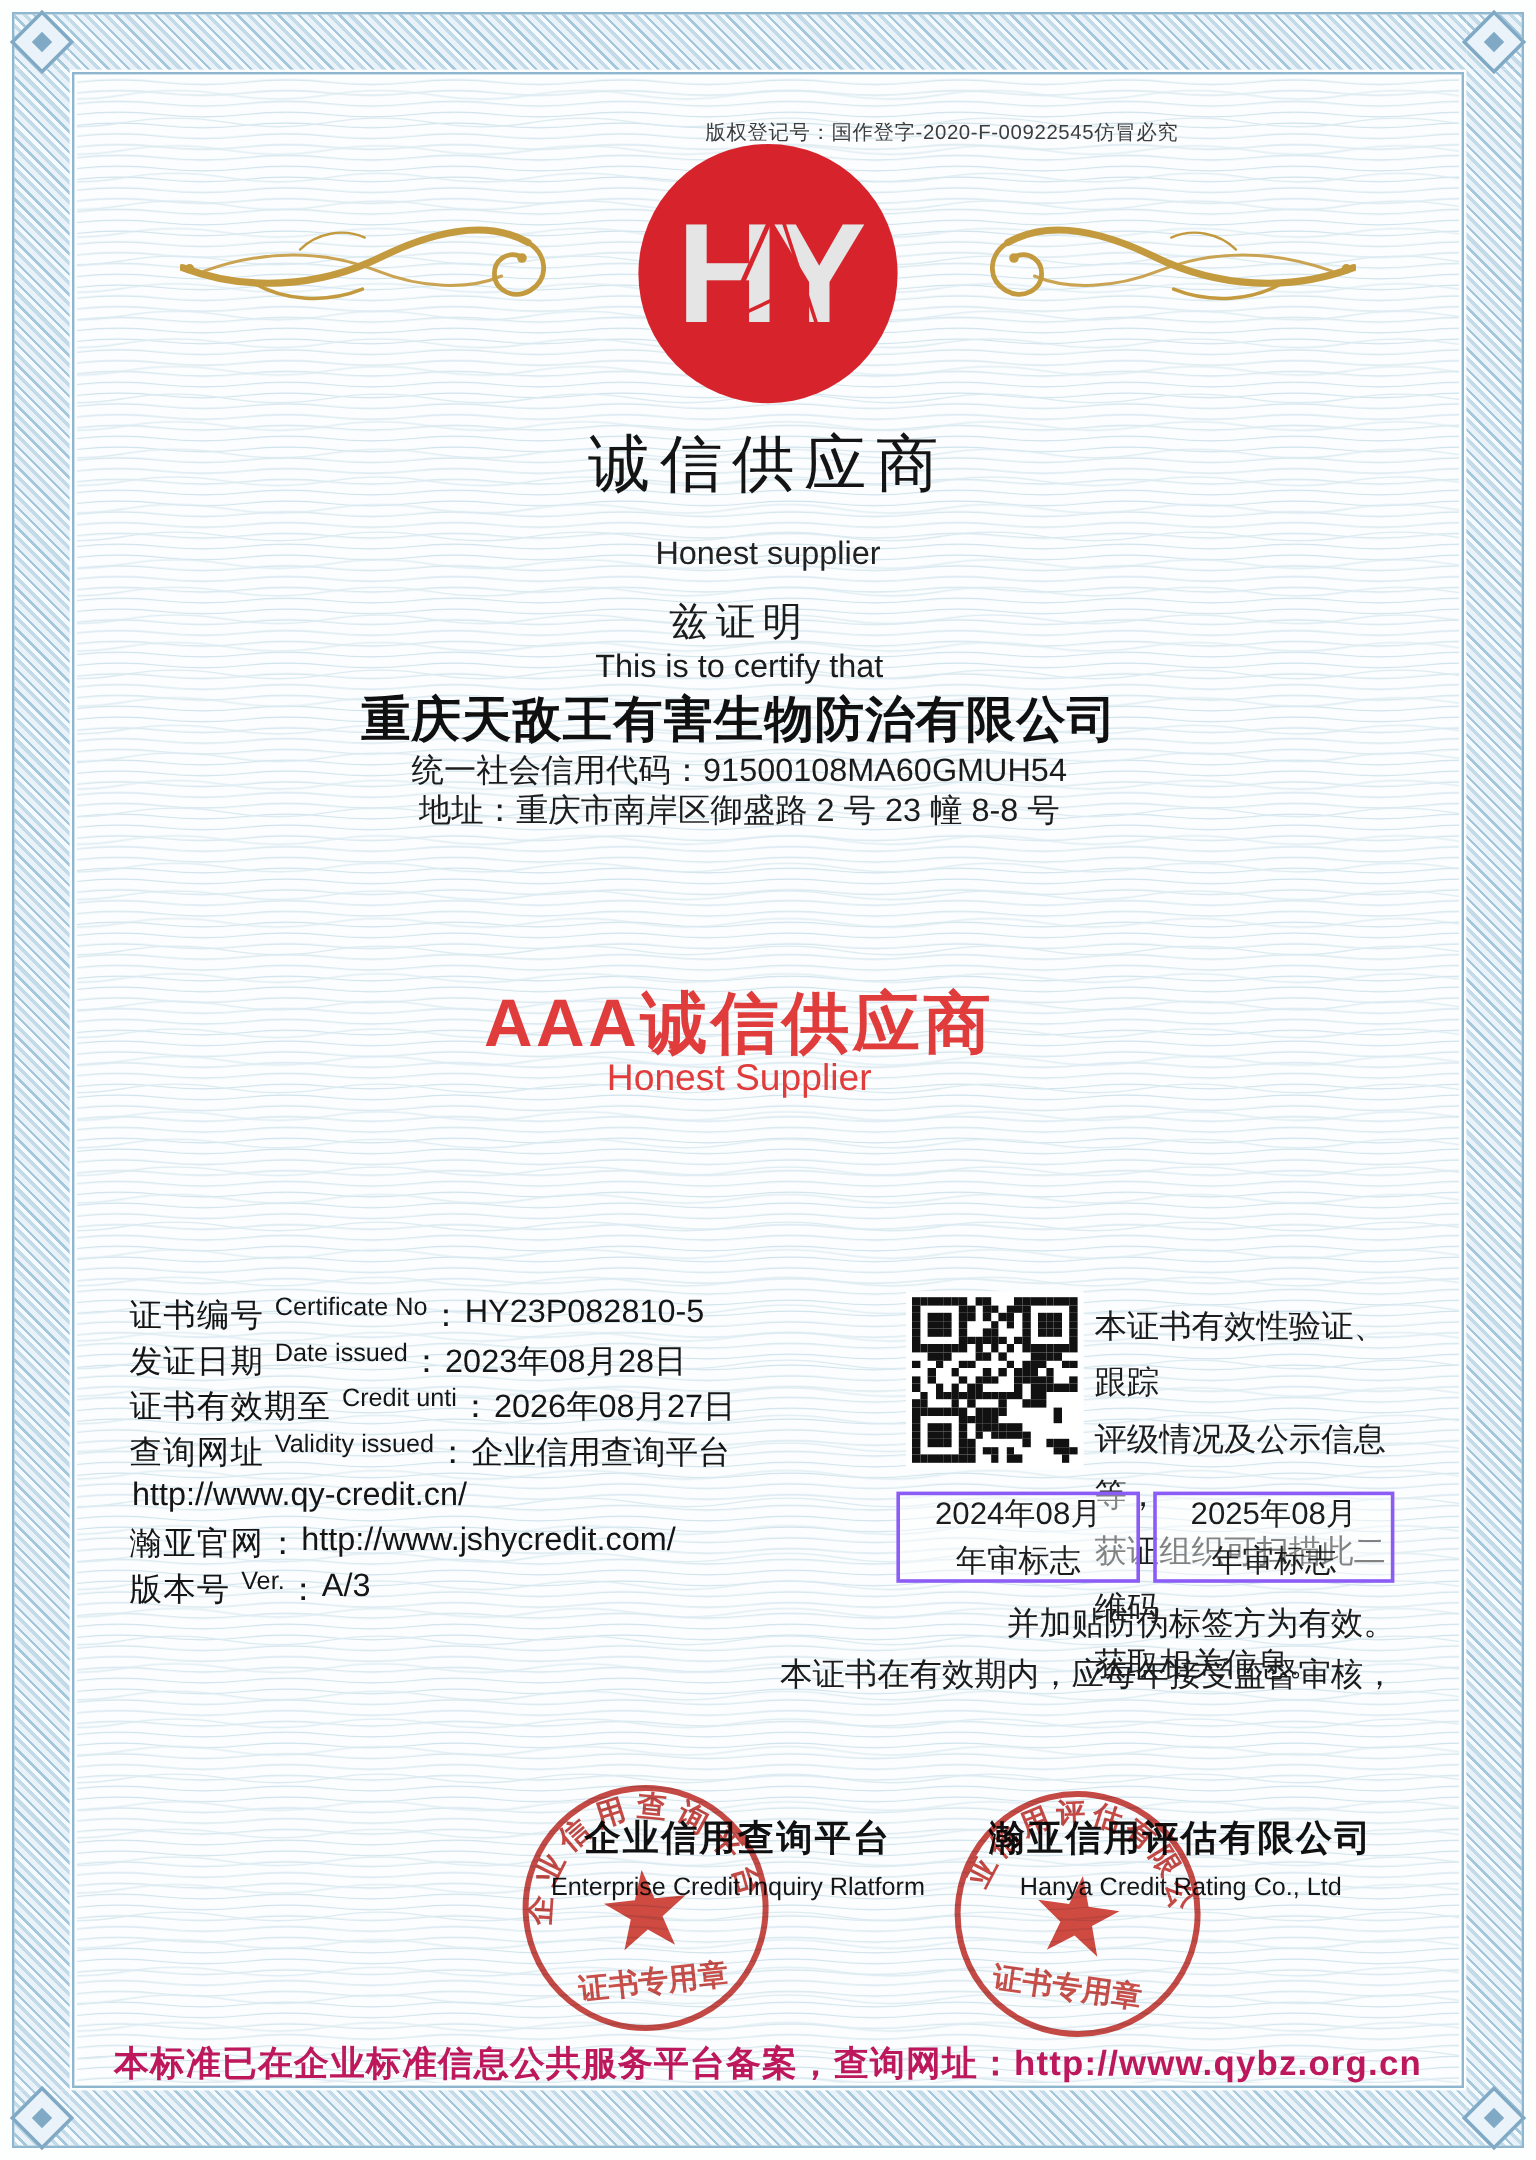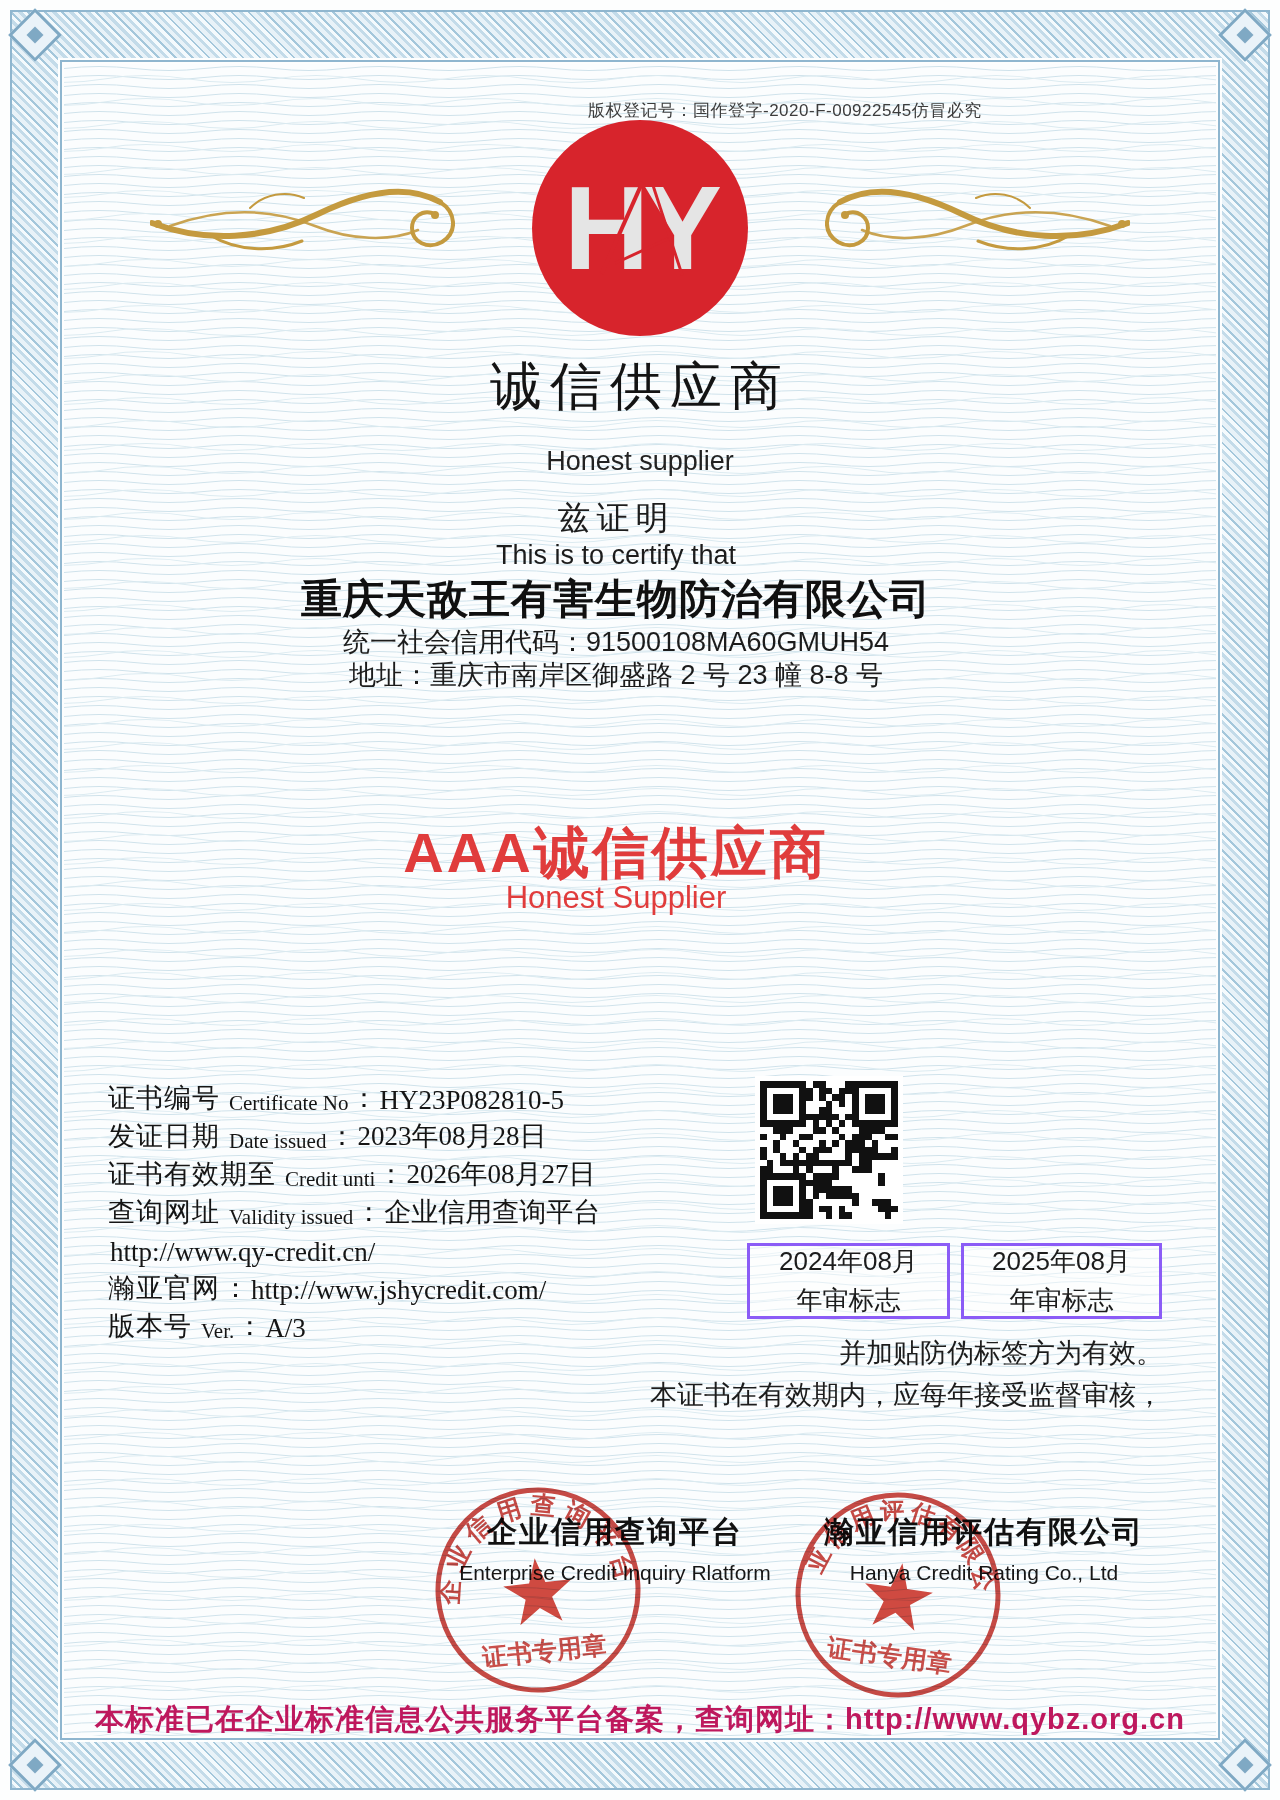--- a/index.html
+++ b/index.html
@@ -43,21 +43,21 @@
   .intro-en{top:540px;font-size:27px;}
   .company{top:572px;font-size:41px;font-weight:800;letter-spacing:1px;color:#101010;}
   .code{top:624px;font-size:27px;}
   .addr{top:657px;font-size:27px;}
 
   .rating-cn{top:816px;font-size:56px;font-weight:700;letter-spacing:3px;color:#e03c3c;}
   .rating-en{top:880px;font-size:31px;color:#e03c3c;}
 
   
   .details{left:108px;top:1078px;z-index:2;}
-  .dline{height:38px;display:flex;align-items:flex-end;font-size:27px;color:#151515;white-space:nowrap;font-family:Liberation Serif, serif;}
+  .dline{height:38px;display:flex;align-items:flex-start;font-size:27px;color:#151515;white-space:nowrap;}
   .dline .cn{letter-spacing:1px;}
   .dline .en{font-size:21px;margin-left:9px;}
   .dline .sep,.dline .val{margin-left:2px;}
 
   
   #qr{left:755px;top:1076px;width:148px;height:148px;background:#fff;padding:5px;box-sizing:border-box;
       display:grid;grid-template-columns:repeat(21,1fr);grid-template-rows:repeat(21,1fr);z-index:2;}
   #qr i{display:block;}
   #qr i.m{background:#111;}
 
@@ -631,20 +631,26 @@
       <i class="m"></i>
       <i class="m"></i>
       <i></i>
       <i></i>
       <i></i>
       <i></i>
       <i></i>
       <i class="m"></i>
       <i></i>
     </div>
+  <div class="abs qr-note">
+    <div>本证书有效性验证、跟踪</div>
+    <div>评级情况及公示信息等，</div>
+    <div>获证组织可扫描此二维码</div>
+    <div>获取相关信息。</div>
+  </div>
 
   <div class="abox b1">
     <div>2024年08月</div>
     <div>年审标志</div>
   </div>
   <div class="abox b2">
     <div>2025年08月</div>
     <div>年审标志</div>
   </div>
 

